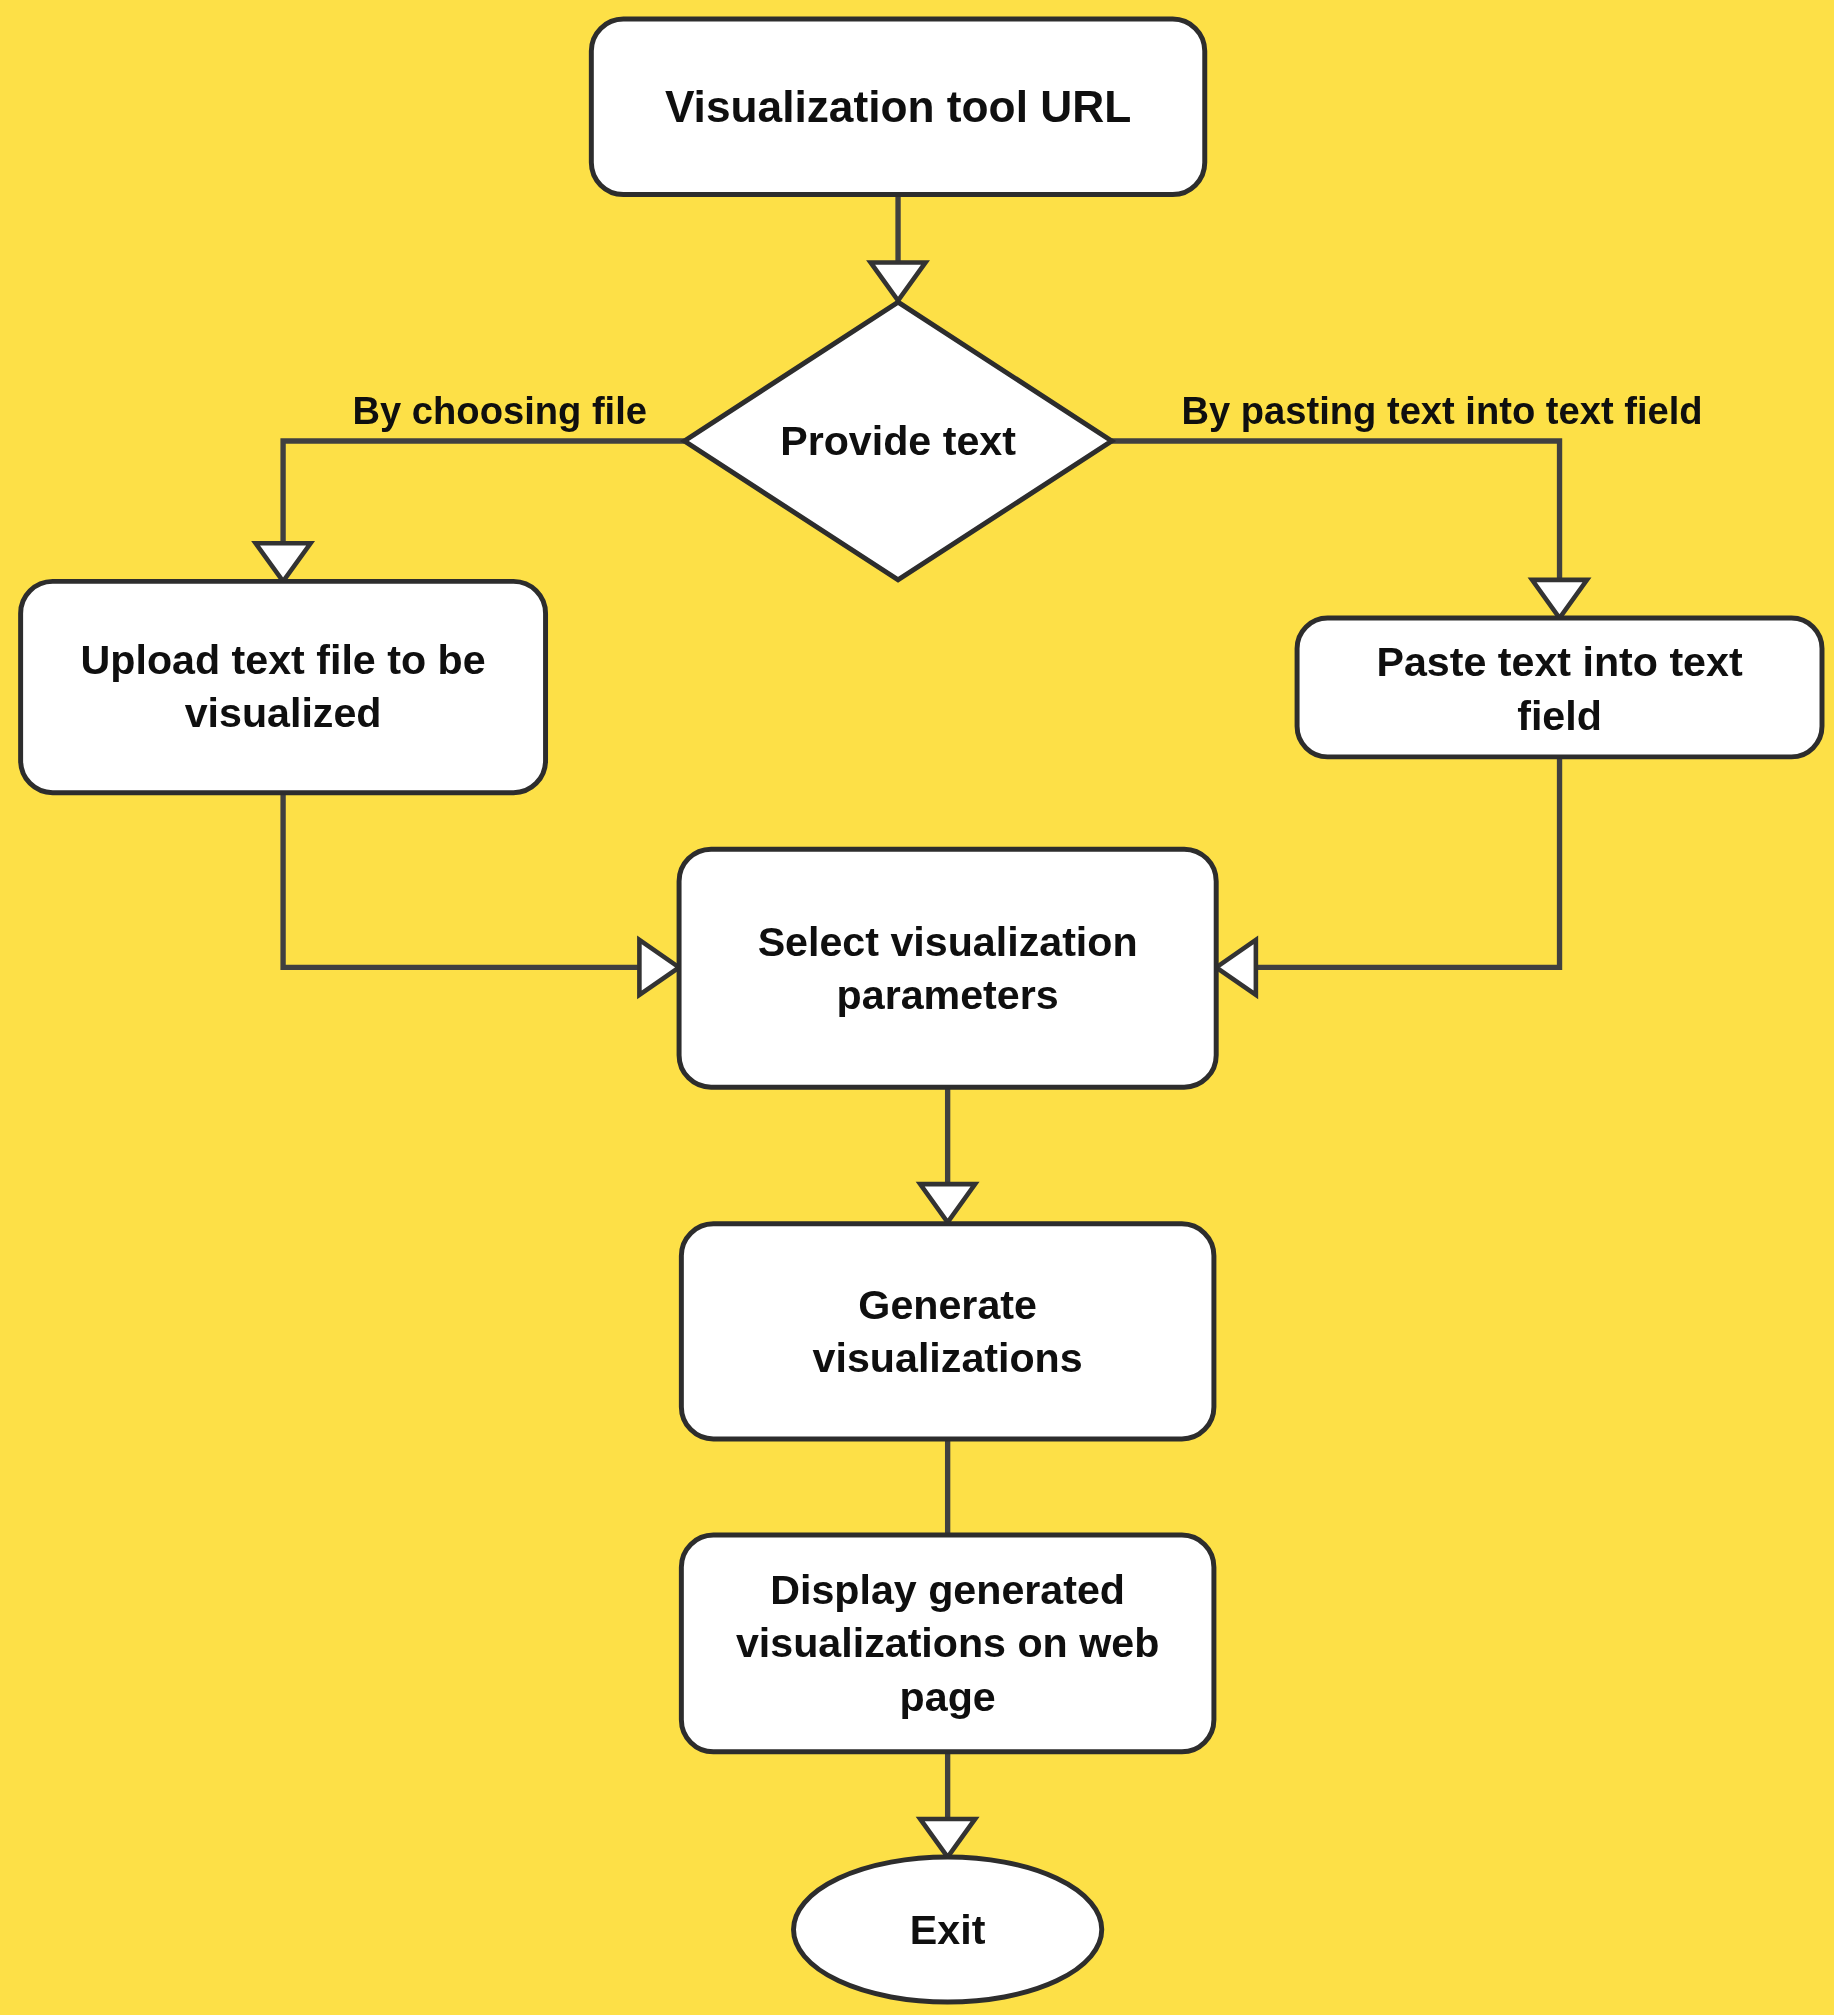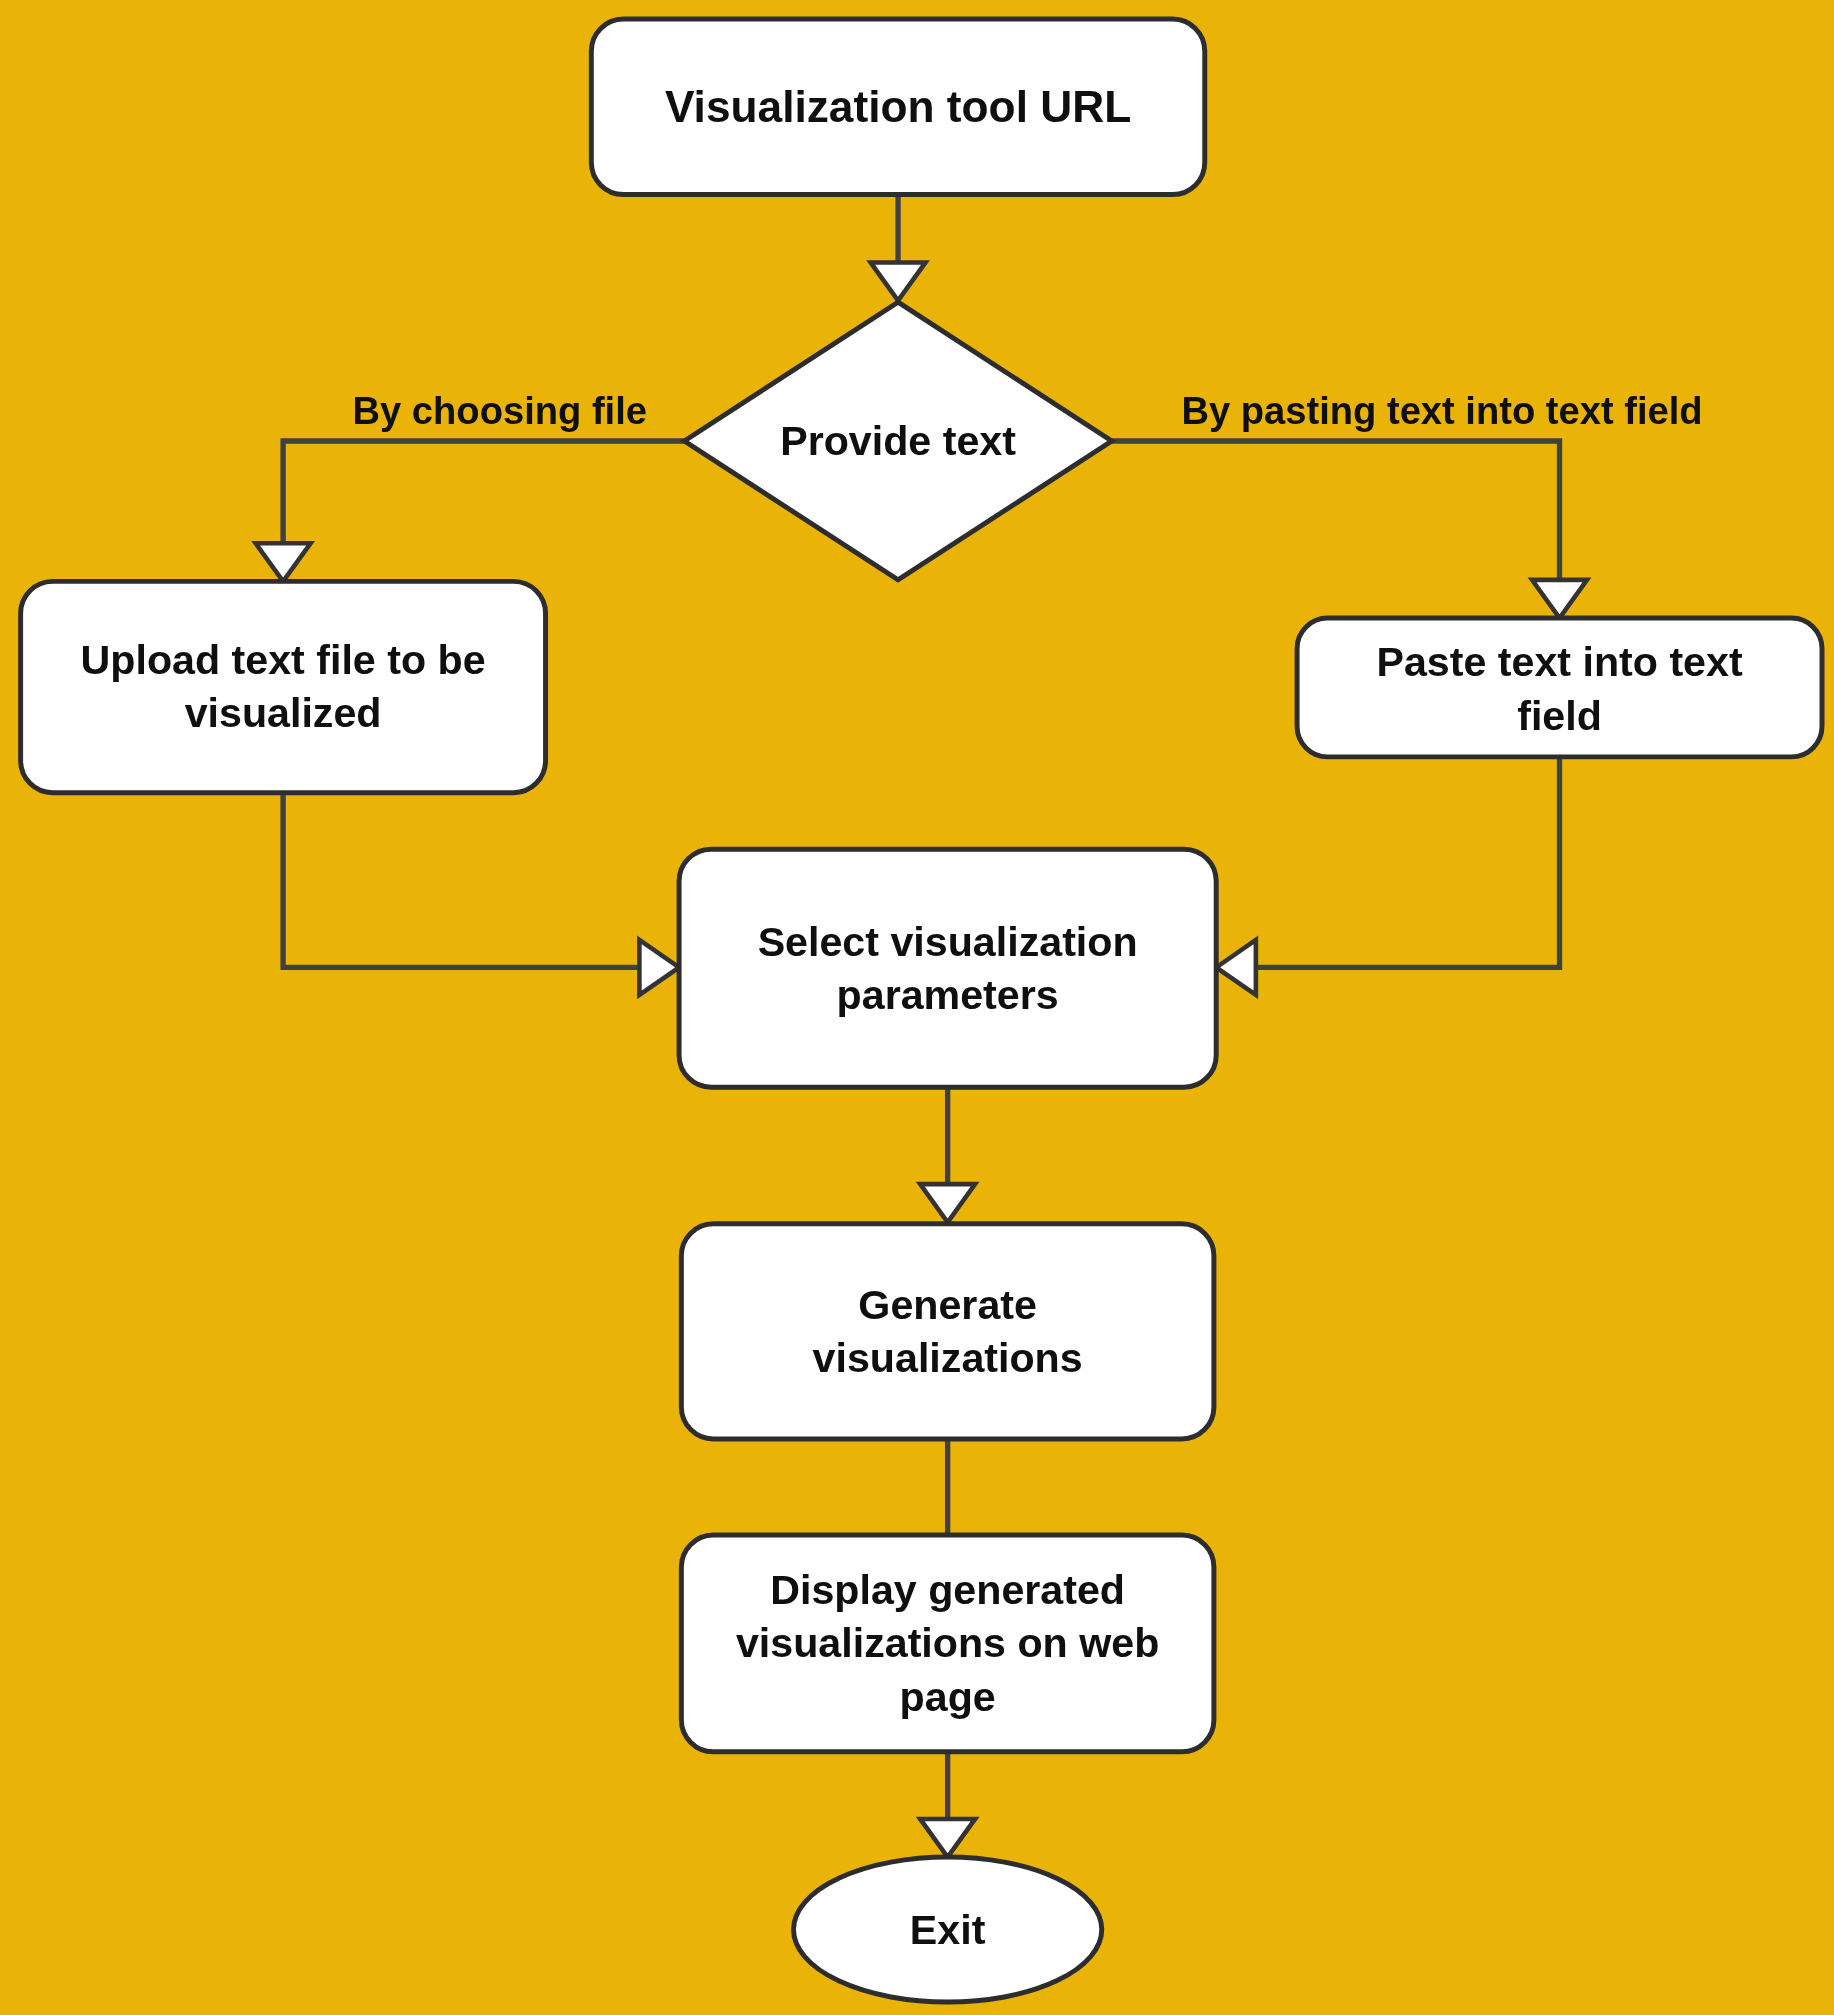--- a/index.html
+++ b/index.html
@@ -3,21 +3,21 @@
 <meta charset="utf-8">
 <style>
   html, body {
     margin: 0;
     padding: 0;
     background: #ffffff;
   }
   .figure-wrap {
     width: 1835px;
     height: 2015px;
-    background: #eab308;
+    background: #fde047;
   }
   svg { display: block; }
   .node-shape {
     fill: #ffffff;
     stroke: #2d2d2d;
     stroke-width: 6.5;
   }
   .connector {
     fill: none;
     stroke: #404040;

